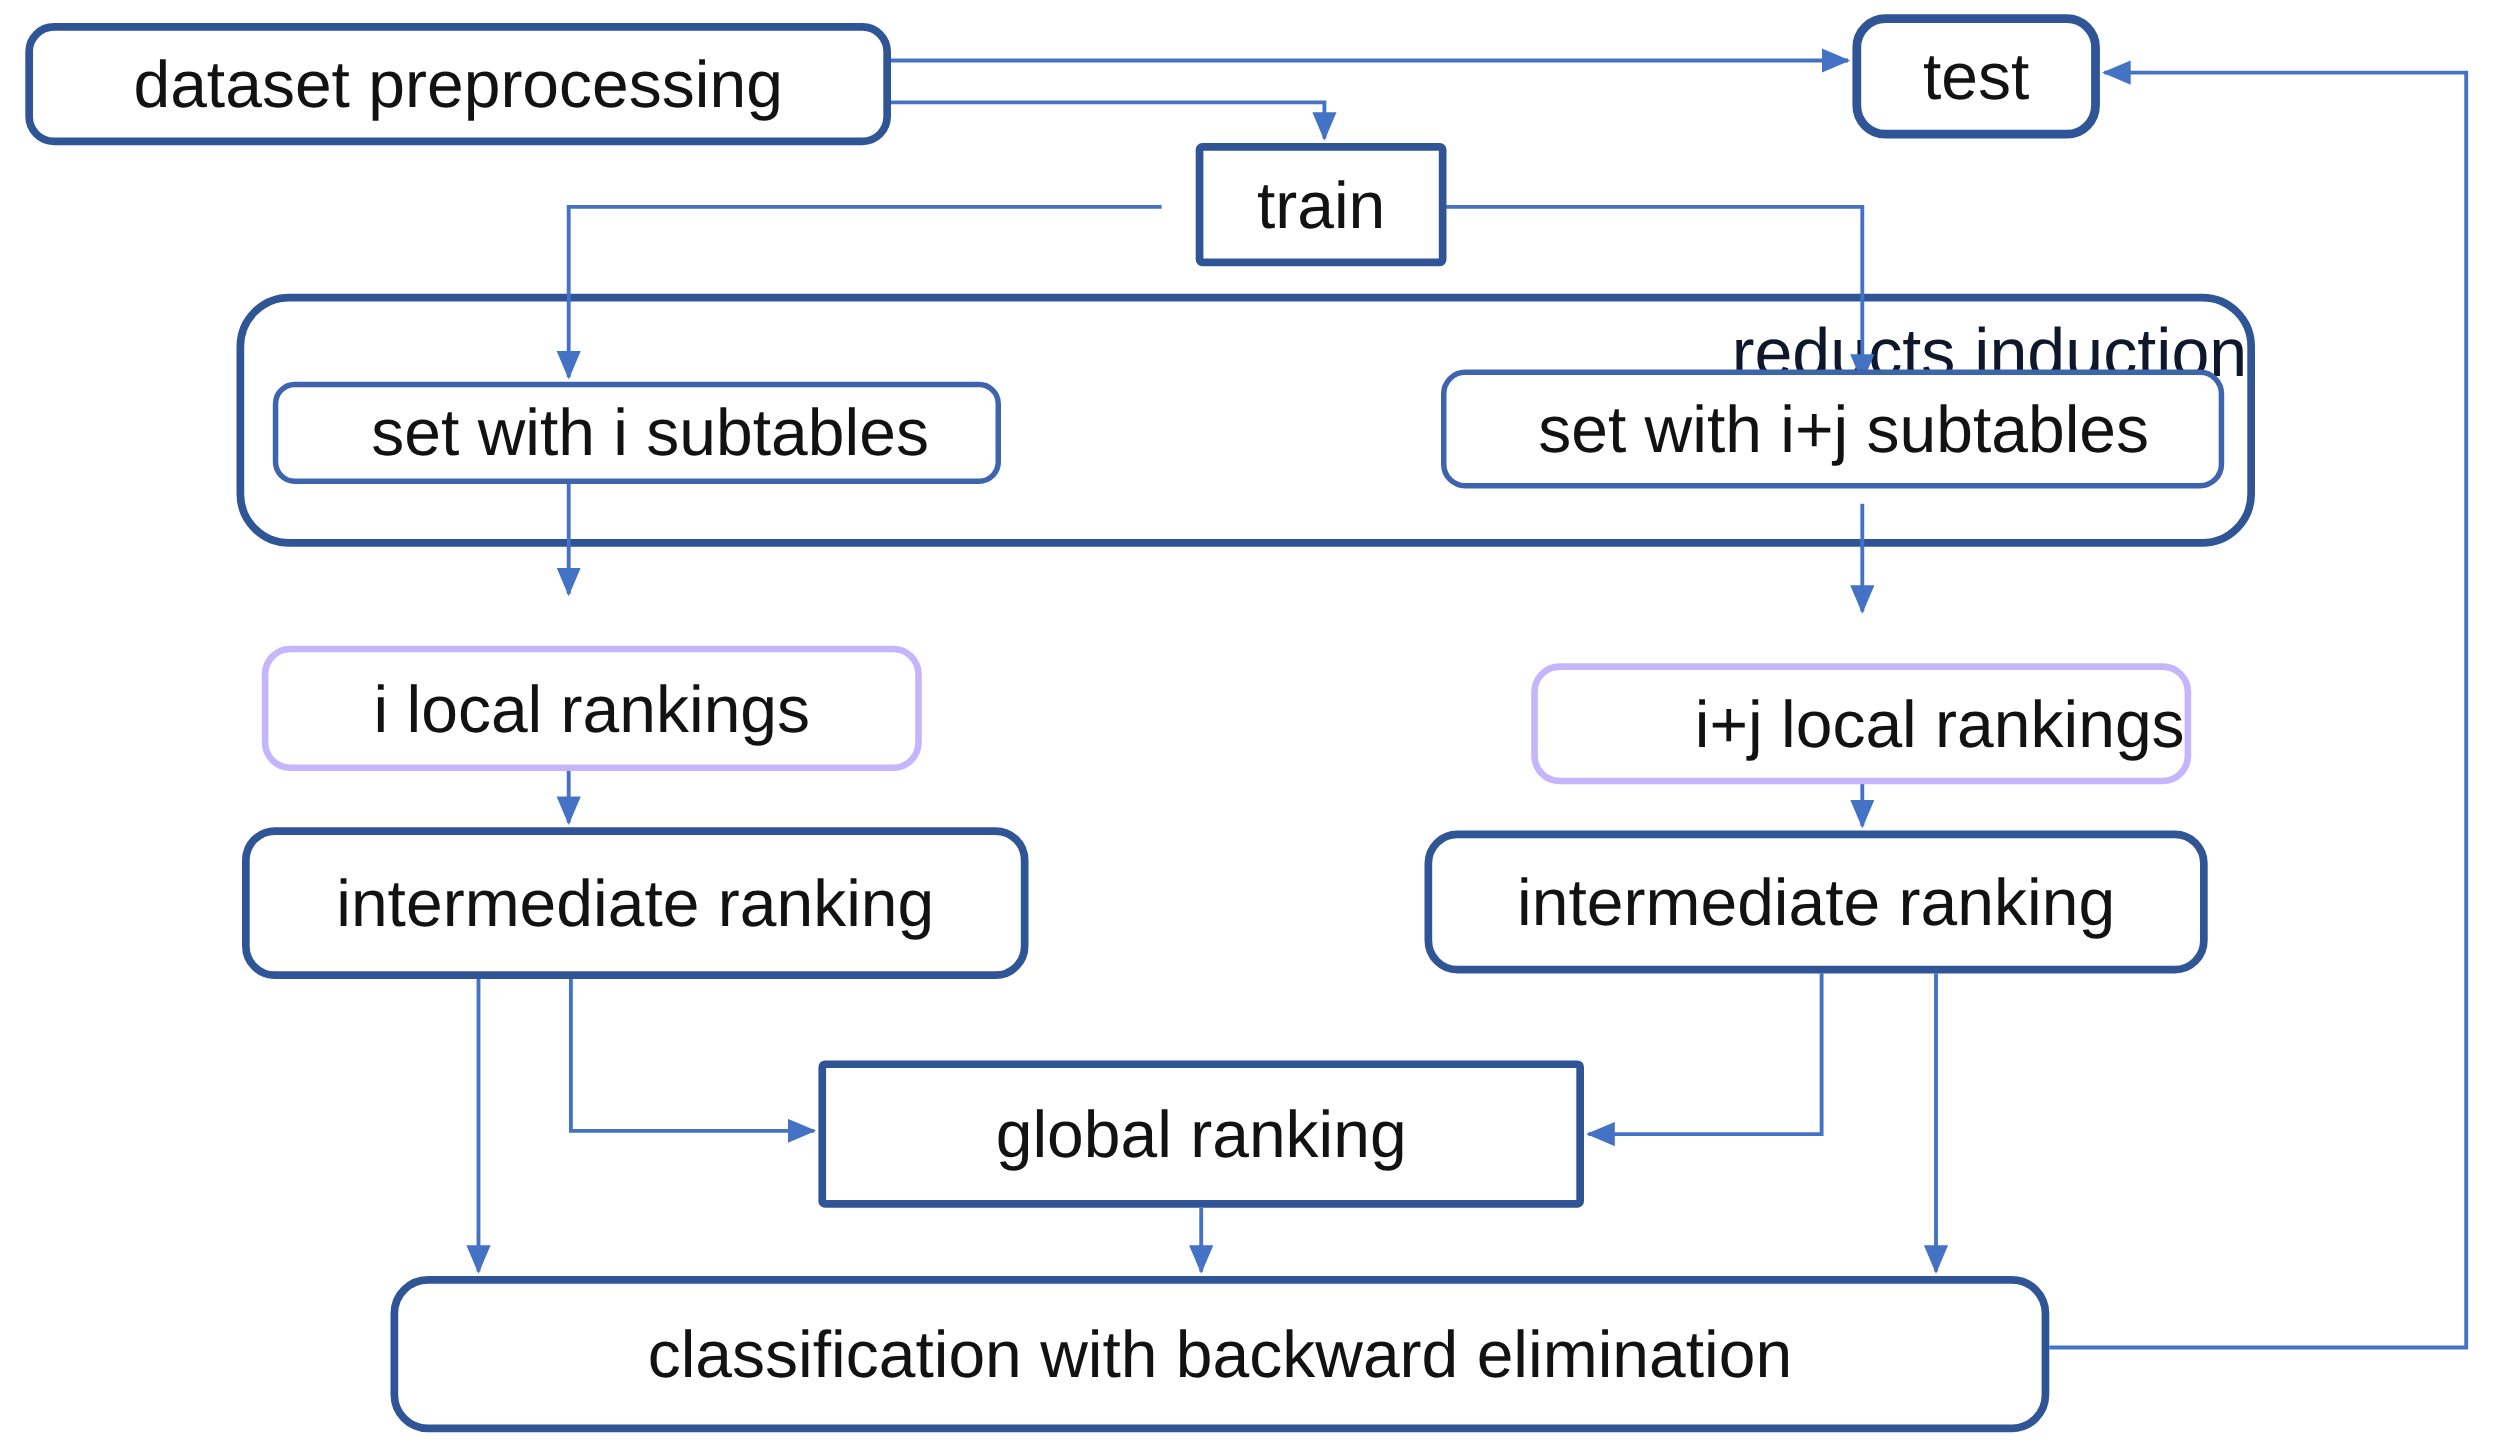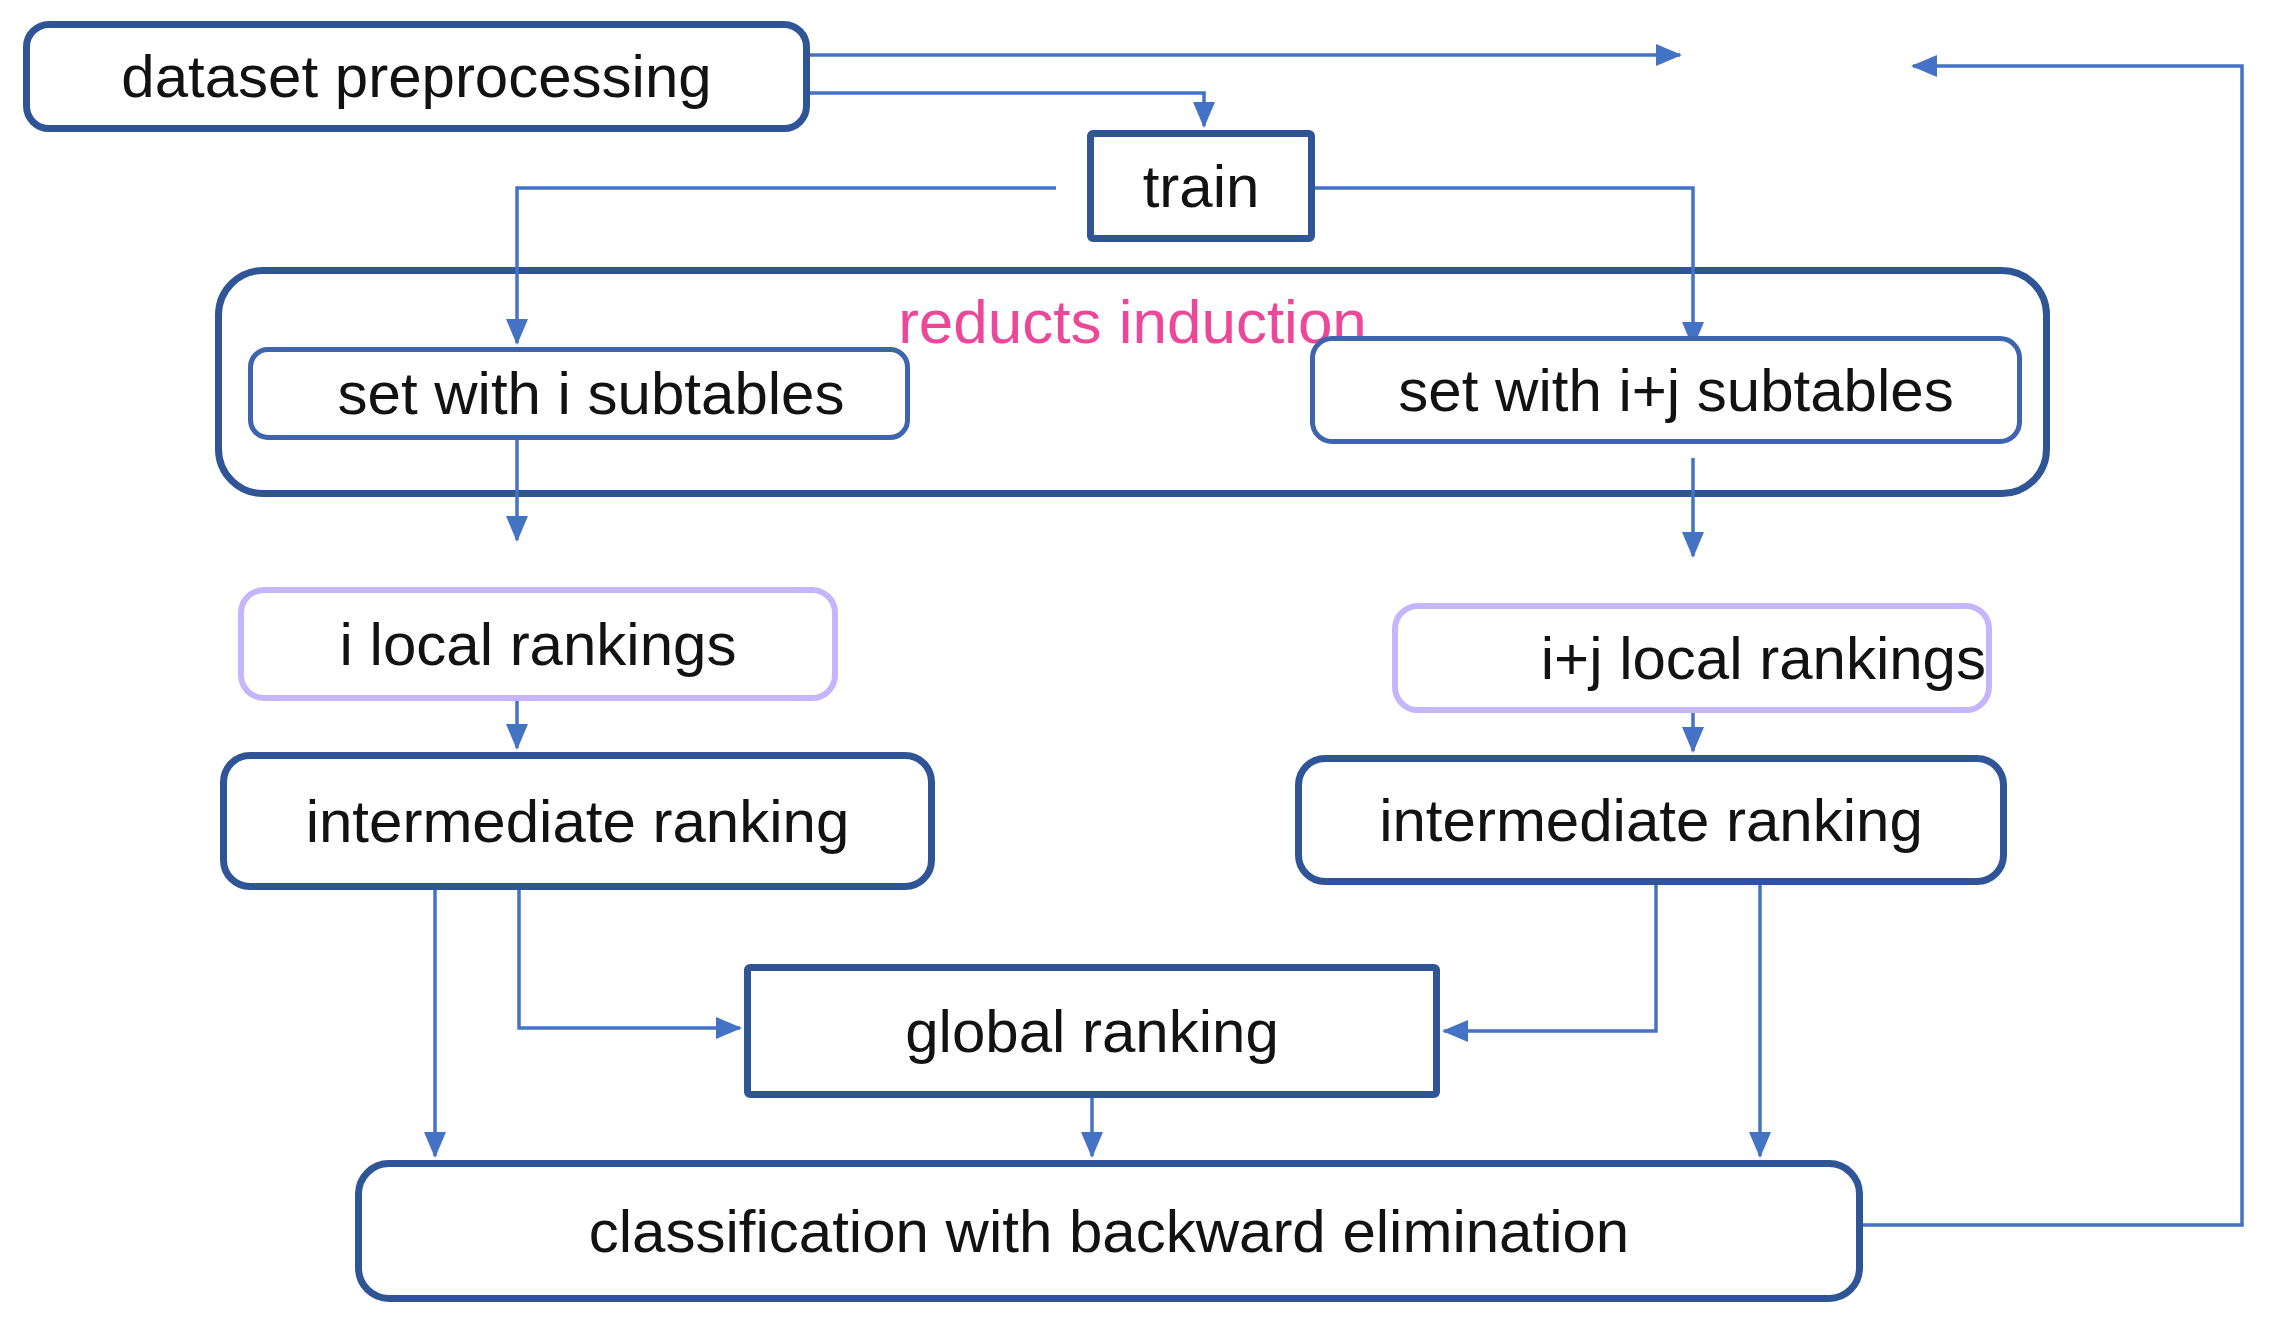--- a/index.html
+++ b/index.html
@@ -37,23 +37,23 @@
     background: #ffffff;
     z-index: 1;
     box-sizing: border-box;
     border: 7px solid #2F5597;
     border-radius: 48px;
   }
   .group-label {
     position: absolute;
     left: 0; right: 0;
     top: 12px;
-    text-align: center;
+    text-align: right;
     font-size: 62px;
-    color: #ec4899;
+    color: #0f172a;
     z-index: 1;
   }
   .b-dark   { border: 7px solid #2F5597; }
   .b-med    { border: 5px solid #3E64AE; }
   .b-med2   { border: 6px solid #c4b5fd; margin-top: 43px; }
 
   .n-dataset        { left: 23px;   top: 21px;   width: 787px;  height: 111px; border-radius: 26px; }
   .n-test           { left: 1684px; top: 13px;   width: 225px;  height: 113px; border-radius: 30px; border-width: 8px; }
   .n-train          { left: 1087px; top: 130px;  width: 228px;  height: 112px; border-radius: 6px; }
   .n-group          { left: 215px;  top: 267px;  width: 1835px; height: 230px; }
@@ -96,20 +96,23 @@
     <path class="edge" d="M 1656 885 L 1656 1031 L 1444 1031" marker-end="url(#arr)"></path>
     <path class="edge" d="M 1760 885 L 1760 1156" marker-end="url(#arr)"></path>
     <path class="edge" d="M 1092 1098 L 1092 1156" marker-end="url(#arr)"></path>
     <path class="edge" d="M 1863 1225 L 2242 1225 L 2242 66 L 1913 66" marker-end="url(#arr)"></path>
   </svg>
 
   <div class="node b-dark n-dataset">
     <span>dataset preprocessing</span>
   </div>
 
+  <div class="node b-dark n-test">
+    <span>test</span>
+  </div>
 
   <div class="node b-dark n-train">
     <span>train</span>
   </div>
 
   <div class="node b-med n-set-i">
     <span>set with i subtables</span>
   </div>
 
   <div class="node b-med n-set-ij">

